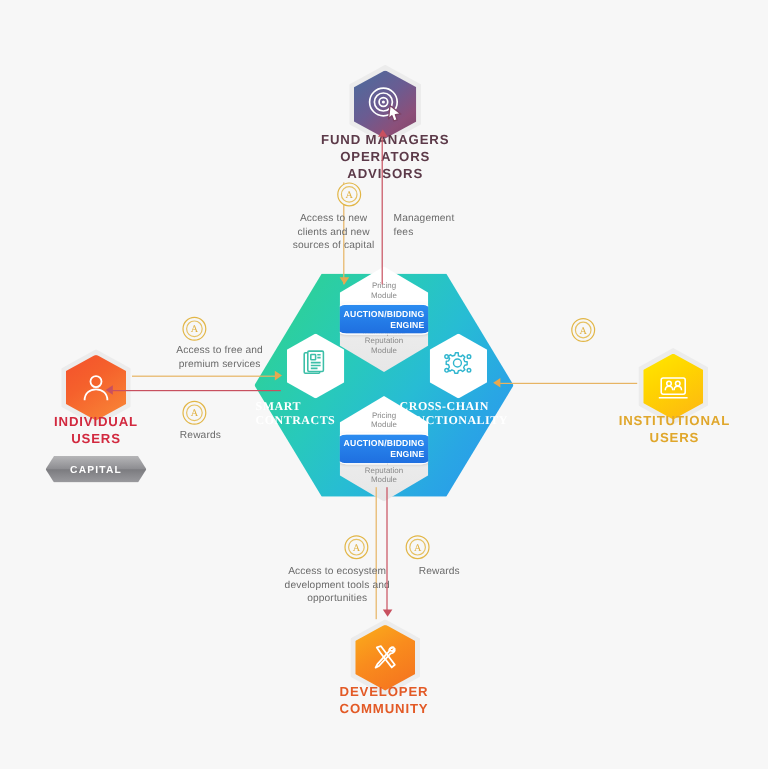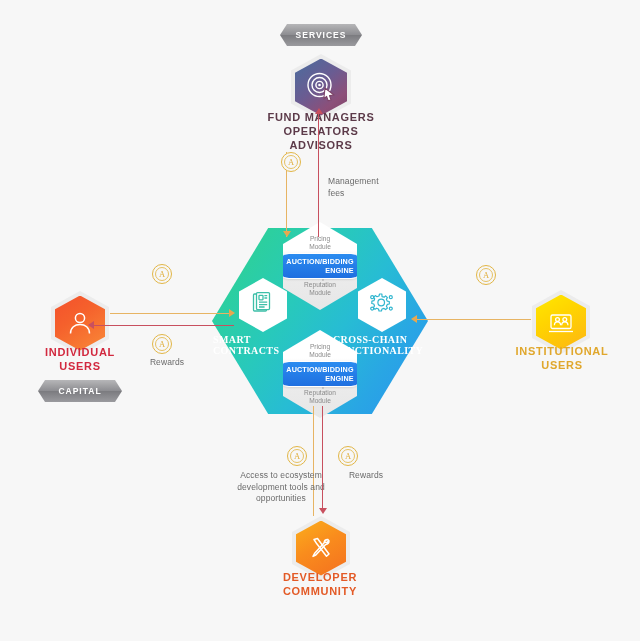--- a/index.html
+++ b/index.html
@@ -158,21 +158,20 @@
   .ar-lg { border-right: 6px solid #e7a84f; border-top: 4px solid transparent; border-bottom: 4px solid transparent; }
   .ar-d-c { border-top: 6px solid #c8505f; border-left: 4px solid transparent; border-right: 4px solid transparent; }
   .ar-u-c { border-bottom: 6px solid #c8505f; border-left: 4px solid transparent; border-right: 4px solid transparent; }
   .ar-d-g { border-top: 6px solid #e7a84f; border-left: 4px solid transparent; border-right: 4px solid transparent; }
 </style>
 </head>
 <body>
 
 <div id="stage">
 
-  <div class="badge" style="left:280px; top:24px; width:82px;">SERVICES</div>
 
   <div class="hexwrap" style="left:291px; top:54px; width:60px; height:66px;">
     <div class="hex-outer" style="width:60px;height:66px;"></div>
     <div class="hex-inner" style="left:4px; top:4.5px; width:52px; height:57px;
                 background:linear-gradient(140deg,#4a6d9e 0%,#6a5c92 45%,#8c4f79 75%,#7d4468 100%);"></div>
     <div class="hex-ico">
       <svg width="34" height="34" viewBox="0 0 34 34" fill="none" stroke="#ffffff" stroke-width="1.4">
         <circle cx="15.5" cy="15" r="11.5"></circle>
         <circle cx="15.5" cy="15" r="7.5"></circle>
         <circle cx="15.5" cy="15" r="3.6"></circle>
@@ -280,31 +279,36 @@
     </span>
   </div>
   <div class="plat-title" style="left:333px; top:334px; width:114px;">CROSS-CHAIN
 FUNCTIONALITY</div>
 
   <div class="ln ln-v gold" style="left:286px; top:152px; height:85px;"></div>
   <div class="arrow ar-d-g" style="left:282.5px; top:231px;"></div>
   <div class="token" style="left:281px; top:152px;">
     <span class="ring">A</span>
   </div>
+  <div class="lbl" style="left:217px; top:176px; width:122px; text-align:center;">Access to new
+clients and new
+sources of capital</div>
 
   <div class="ln ln-v crim" style="left:318px; top:114px; height:123px;"></div>
   <div class="arrow ar-u-c" style="left:314.5px; top:108px;"></div>
   <div class="lbl" style="left:328px; top:176px; width:80px; text-align:left;">Management
 fees</div>
 
   <div class="ln ln-h gold" style="left:110px; top:313px; width:122px;"></div>
   <div class="arrow ar-r" style="left:229px; top:309px;"></div>
   <div class="token" style="left:152px; top:264px;">
     <span class="ring">A</span>
   </div>
+  <div class="lbl" style="left:118px; top:286px; width:130px;">Access to free and
+premium services</div>
 
   <div class="ln ln-h crim" style="left:92px; top:325px; width:142px;"></div>
   <div class="arrow ar-l" style="left:88px; top:321px;"></div>
   <div class="token" style="left:152px; top:334px;">
     <span class="ring">A</span>
   </div>
   <div class="lbl" style="left:122px; top:357px; width:90px;">Rewards</div>
 
   <div class="ln ln-h gold" style="left:413px; top:319px; width:118px;"></div>
   <div class="arrow ar-lg" style="left:411px; top:315px;"></div>

